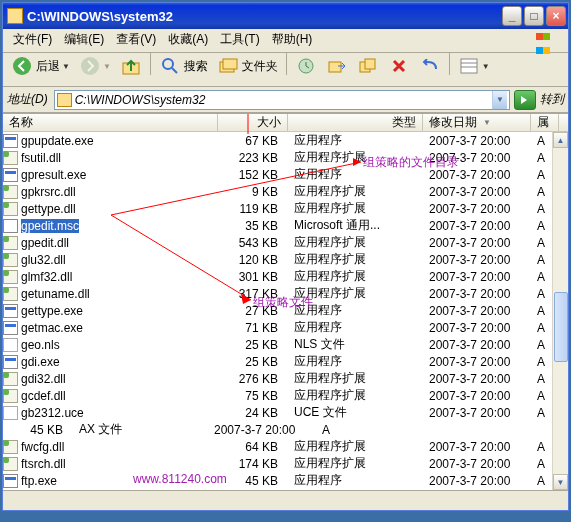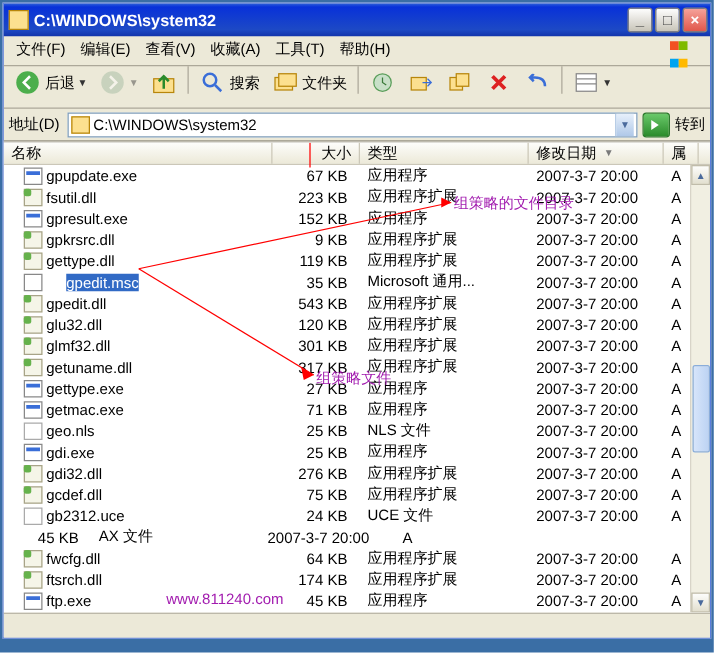--- a/index.html
+++ b/index.html
@@ -14,50 +14,50 @@
 .menu-item{padding:2px 6px;cursor:pointer;}
 .winlogo{position:absolute;right:6px;width:26px;height:16px;}
 .winlogo span{display:inline-block;width:7px;height:7px;margin:0;}
 .toolbar{height:34px;display:flex;padding:0 4px;border-bottom:1px solid #aca899;gap:1px;}
 .tbtn{height:26px;display:flex;align-items:center;padding:0 4px;cursor:pointer;border-radius:3px;}
 .tbtn.disabled{opacity:.45;cursor:default;}
 .tbicon{width:22px;height:22px;display:flex;align-items:center;justify-content:center;}
 .tbtn-label{margin-left:3px;}
 .dropdown-arrow{font-size:8px;margin-left:2px;color:#333;}
 .sep{width:1px;height:22px;background:#aca899;margin:0 3px;}
-.addressbar{height:26px;display:flex;align-items:center;padding:0 4px;border-bottom:1px solid #aca899;gap:4px;}
+.addressbar{height:26px;display:flex;align-items:center;padding:0 4px;border-bottom:1px solid #aca899;gap:4px;font-style:italic;}
 .addr-label{margin-right:2px;}
 .addr-input{flex:1;height:20px;background:#fff;border:1px solid #7f9db9;display:flex;align-items:center;padding:0 2px;}
 .addr-input .folder-ico{width:15px;height:14px;background:#fce08f;border:1px solid #b8860b;margin-right:3px;}
 .addr-input .path{flex:1;}
 .addr-input .combo{width:15px;height:18px;background:linear-gradient(#e7f0fb,#afc8e8);display:flex;align-items:center;justify-content:center;font-size:8px;color:#4a6a9c;border-left:1px solid #b8cde6;}
 .gobtn{width:22px;height:20px;background:linear-gradient(#6ac96a,#2b8b2b);border:1px solid #2b7a2b;border-radius:3px;display:flex;align-items:center;justify-content:center;color:#fff;font-weight:bold;}
 .content{flex:1;background:#fff;border-top:1px solid #aca899;position:relative;overflow:hidden;}
 .list{width:100%;}
 .list-header{display:flex;height:18px;background:linear-gradient(#fdfdfb,#ece9d8);border-bottom:1px solid #cbc7b8;}
 .list-header .col{border-right:1px solid #cbc7b8;padding:2px 6px;display:flex;align-items:center;}
 .c-name{width:215px;}
 .c-size{width:70px;justify-content:flex-end;padding-right:10px;}
-.c-type{width:135px;}
+.c-type{width:135px;justify-content:flex-end;}
 .c-date{width:108px;}
 .c-attr{width:28px;}
 .sort-arrow{font-size:8px;margin-left:6px;color:#7a7a7a;}
 .rows{}
 .row{display:flex;height:17px;align-items:center;}
-.row .c-name{display:flex;align-items:center;padding-left:16px;}
+.row .c-name{display:flex;align-items:center;padding-left:0;}
 .row .c-size{text-align:right;padding-right:10px;}
 .row .c-type,.row .c-date,.row .c-attr{padding-left:6px;}
 .file-ico{width:15px;height:14px;margin-right:3px;display:flex;align-items:center;justify-content:center;flex-shrink:0;}
 .ico-exe{background:#fff;border:1px solid #888;position:relative;}
 .ico-exe:after{content:"";position:absolute;top:2px;left:1px;right:1px;height:3px;background:#3a6ed8;}
 .ico-dll{background:#f5f5e8;border:1px solid #a8a488;position:relative;}
 .ico-dll:before{content:"";position:absolute;left:-1px;top:-1px;width:6px;height:6px;background:#66b24c;border-radius:2px;}
 .ico-msc{background:#fff;border:1px solid #888;}
 .ico-nls,.ico-uce,.ico-ax{background:#fff;border:1px solid #aaa;}
-.sel{background:#316ac5;color:#fff;margin-left:16px;}
+.sel{background:#316ac5;color:#fff;}
 .scrollbar{position:absolute;right:0;top:18px;bottom:0;width:16px;background:#f1efe2;border-left:1px solid #d8d4c8;}
 .scroll-btn{height:16px;background:linear-gradient(#fdfdfb,#e2dfcf);border:1px solid #c0bcaa;display:flex;align-items:center;justify-content:center;font-size:8px;color:#4a6a9c;}
 .scroll-thumb{position:absolute;top:160px;width:14px;left:1px;height:70px;background:linear-gradient(to right,#d7e5fa,#bcd3f3);border:1px solid #8aadda;border-radius:2px;}
 .anno{position:absolute;color:#a21caf;font-size:12px;pointer-events:none;}
 .statusbar{height:20px;border-top:1px solid #aca899;background:#ece9d8;}
 .filename{white-space:nowrap;}
 </style>
 </head>
 <body>
 

